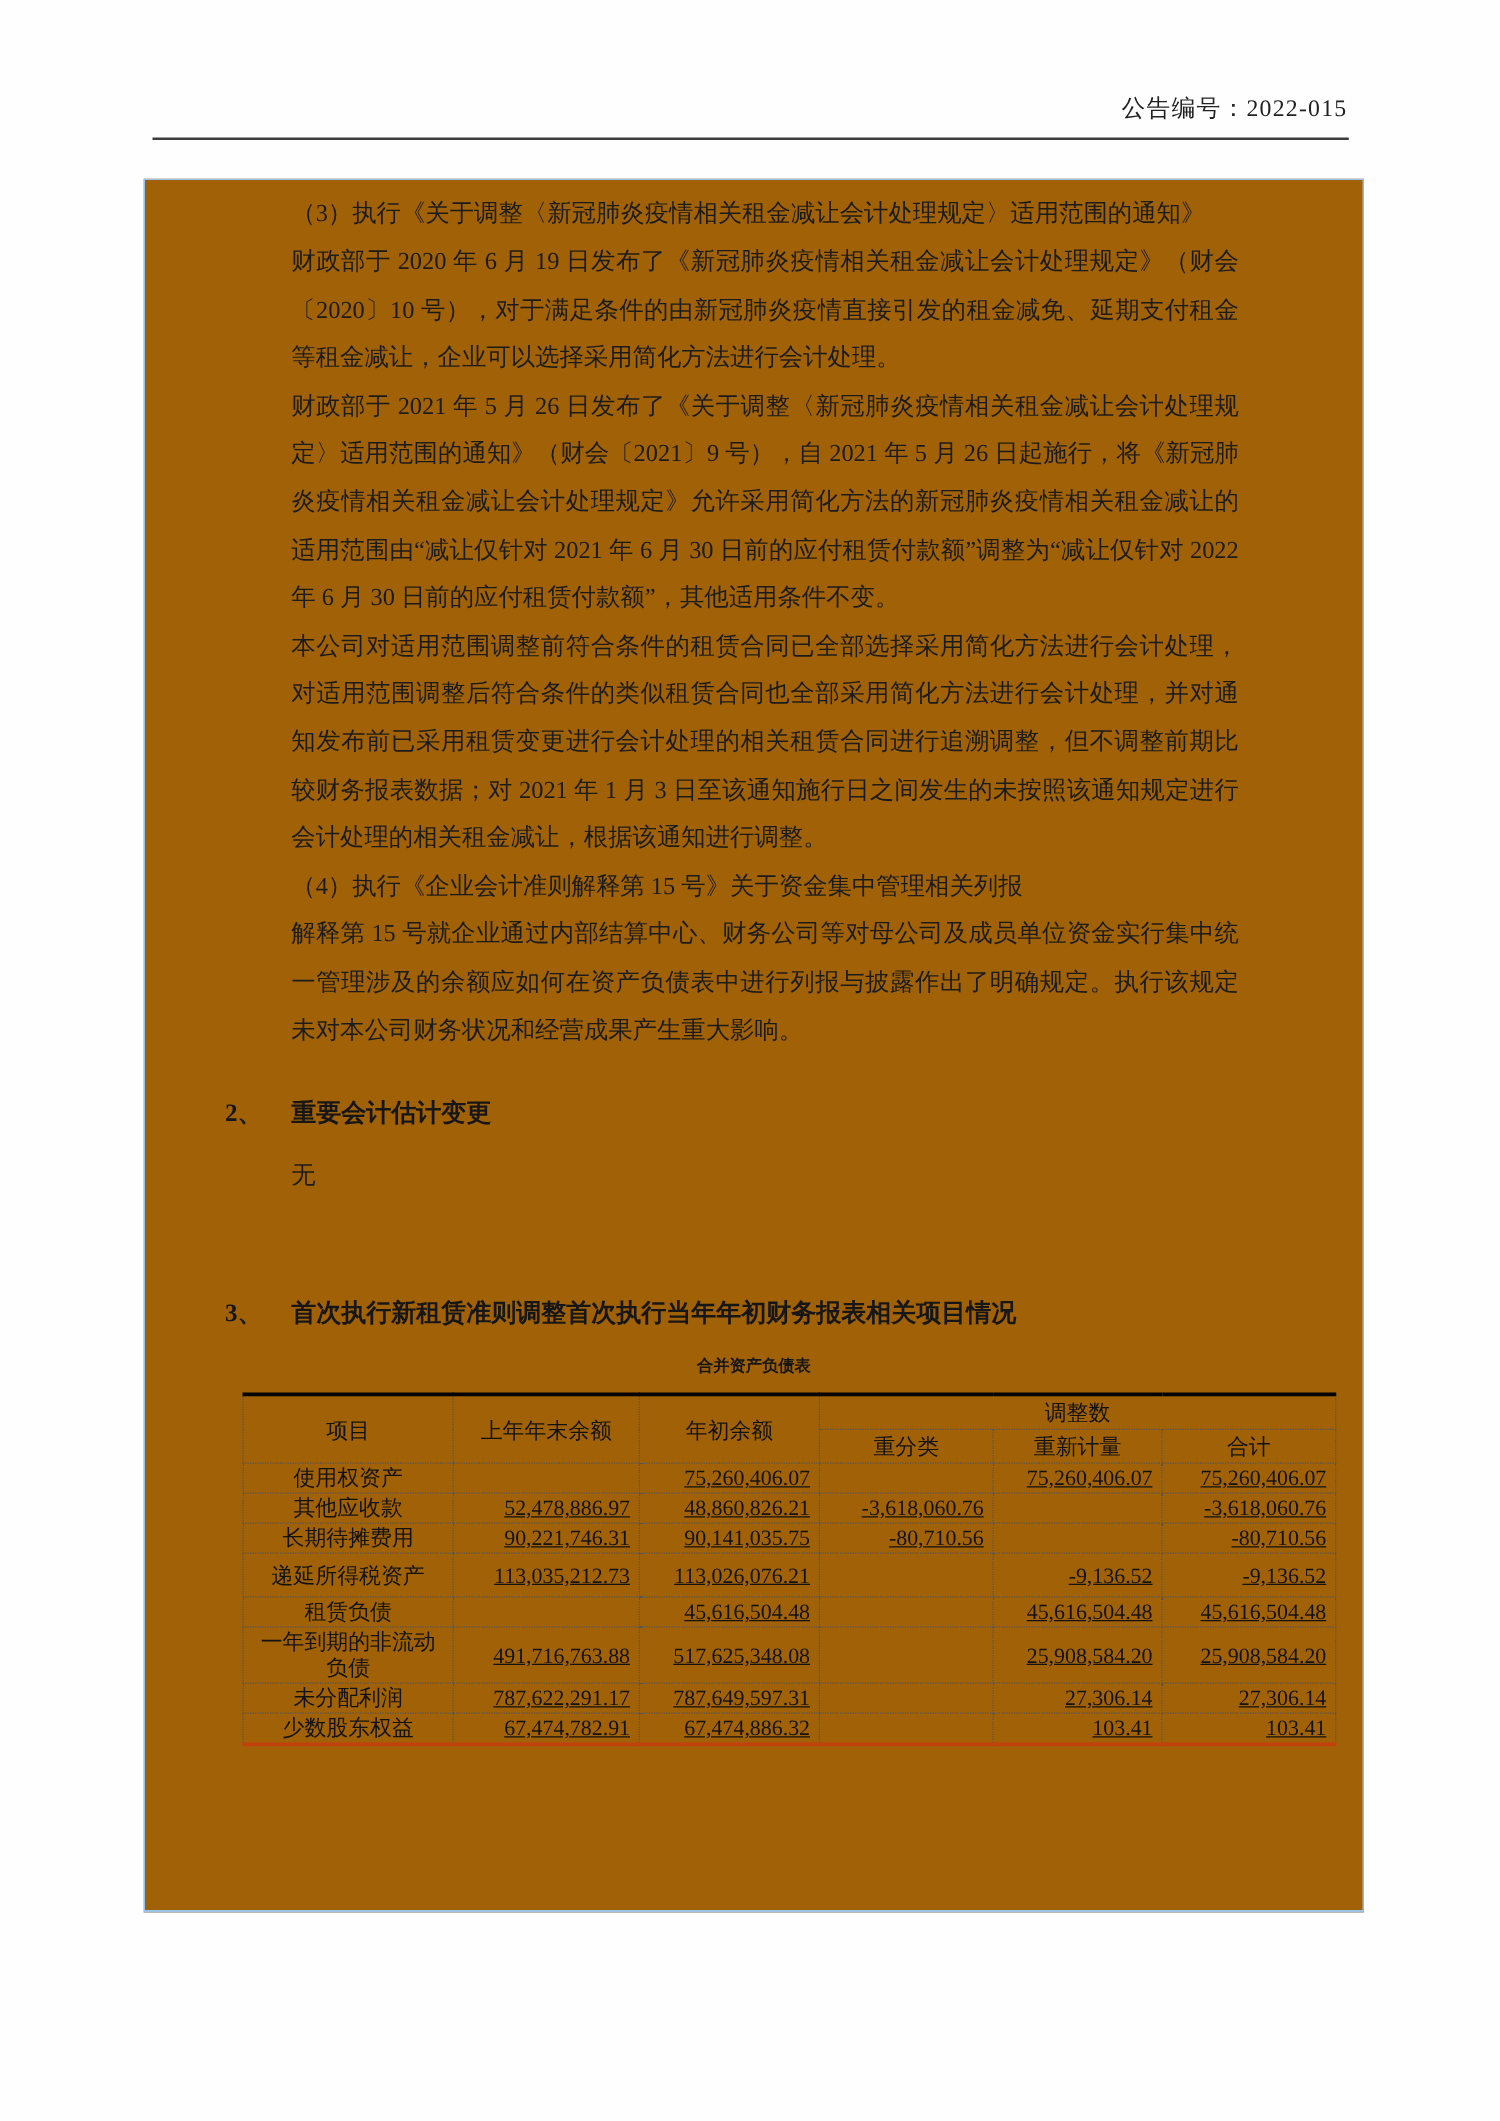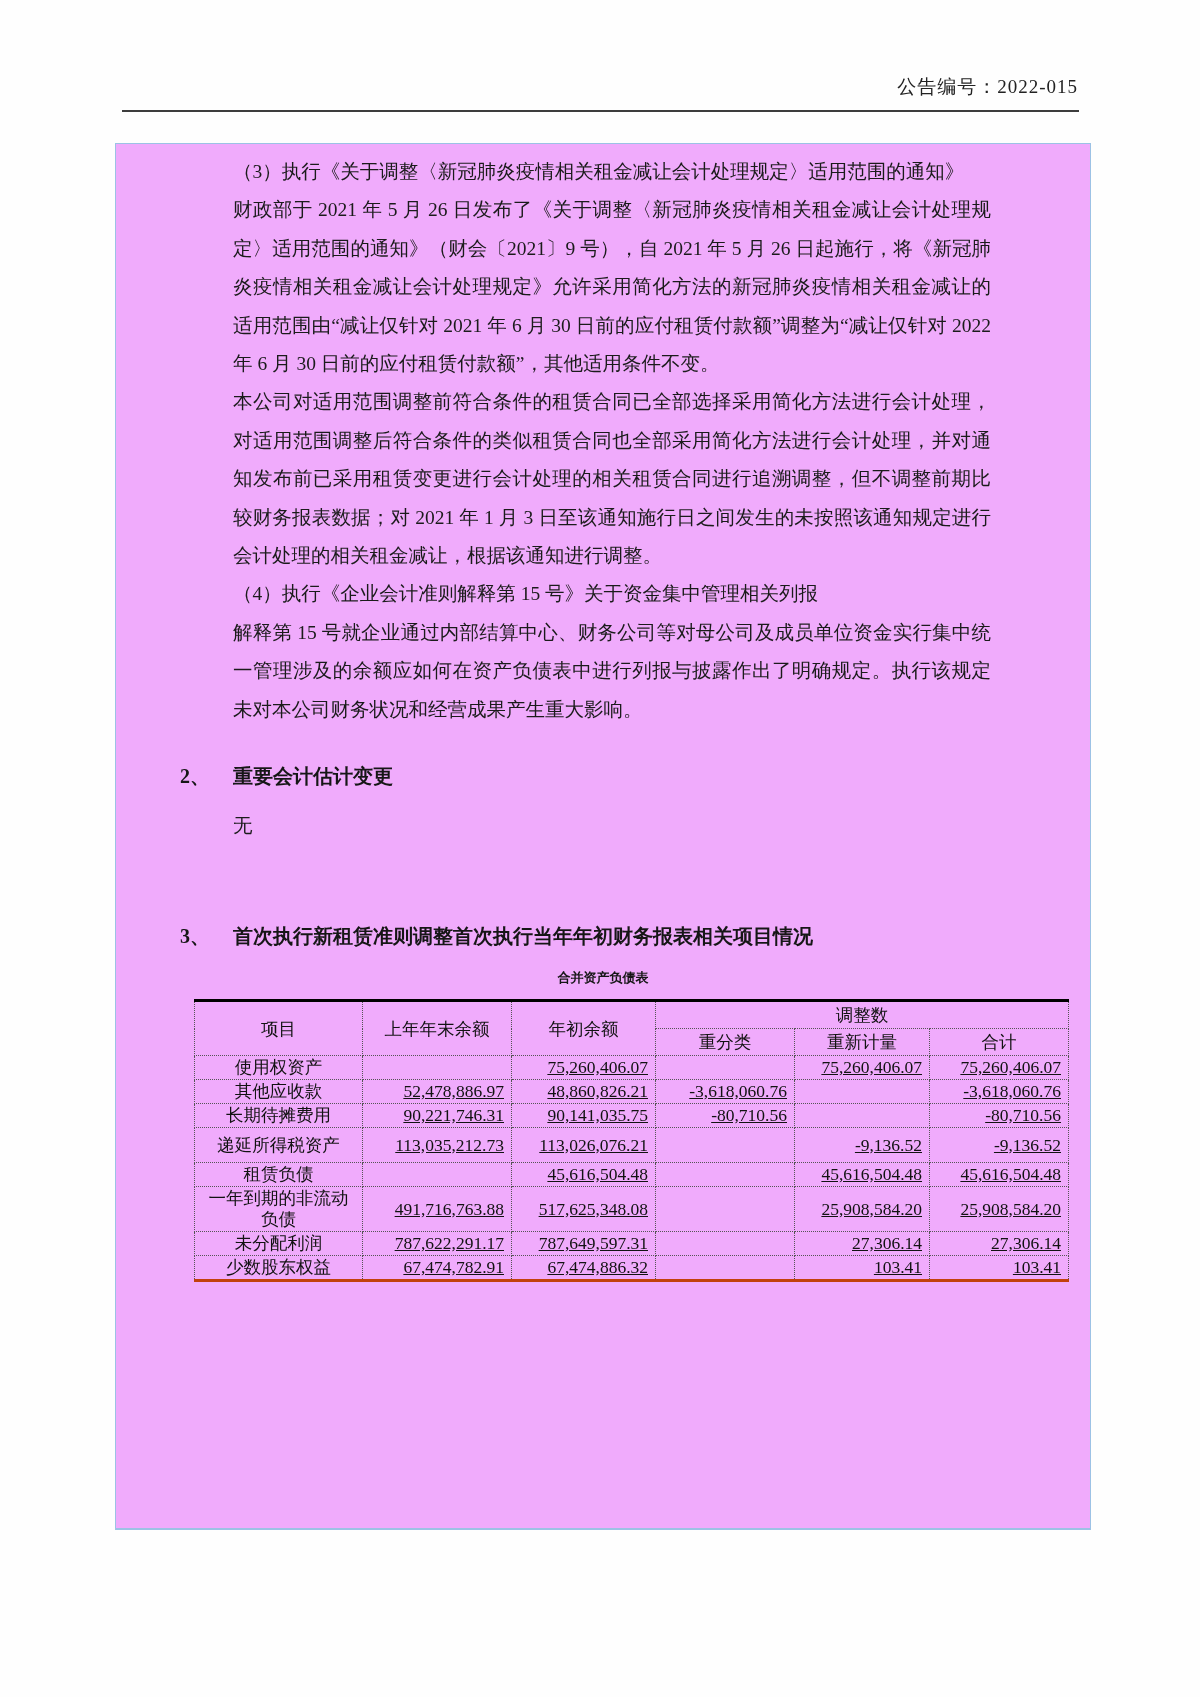--- a/index.html
+++ b/index.html
@@ -14,21 +14,21 @@
   .notice {
     position:absolute; top:74px; right:122px;
     font-size:19px; letter-spacing:1px; color:#222;
   }
   .header-rule {
     position:absolute; top:110px; left:122px;
     width:957px; height:2px; background:#3d3d3d;
   }
   .content-box {
     position:absolute; top:143px; left:115px;
-    width:976px; height:1387px; background:#f0abfc;
+    width:976px; height:1387px; background:#a16207;
     border:1px solid #9cc2e5; border-bottom-width:2px;
   }
   .body-text {
     margin:9px 99px 0 117px;
     font-size:19.5px; line-height:38.4px;
     text-align:justify; text-justify:inter-ideograph;
   }
   .body-text p { margin:0; }
   .sec {
     display:flex; margin-left:64px;
@@ -60,20 +60,21 @@
 
 <div class="page">
 
   <div class="notice">公告编号：2022-015</div>
   <div class="header-rule"></div>
 
   <div class="content-box">
 
     <div class="body-text">
       <p>（3）执行《关于调整〈新冠肺炎疫情相关租金减让会计处理规定〉适用范围的通知》</p>
+      <p>财政部于 2020 年 6 月 19 日发布了《新冠肺炎疫情相关租金减让会计处理规定》（财会〔2020〕10 号），对于满足条件的由新冠肺炎疫情直接引发的租金减免、延期支付租金等租金减让，企业可以选择采用简化方法进行会计处理。</p>
       <p>财政部于 2021 年 5 月 26 日发布了《关于调整〈新冠肺炎疫情相关租金减让会计处理规定〉适用范围的通知》（财会〔2021〕9 号），自 2021 年 5 月 26 日起施行，将《新冠肺炎疫情相关租金减让会计处理规定》允许采用简化方法的新冠肺炎疫情相关租金减让的适用范围由“减让仅针对 2021 年 6 月 30 日前的应付租赁付款额”调整为“减让仅针对 2022 年 6 月 30 日前的应付租赁付款额”，其他适用条件不变。</p>
       <p>本公司对适用范围调整前符合条件的租赁合同已全部选择采用简化方法进行会计处理，对适用范围调整后符合条件的类似租赁合同也全部采用简化方法进行会计处理，并对通知发布前已采用租赁变更进行会计处理的相关租赁合同进行追溯调整，但不调整前期比较财务报表数据；对 2021 年 1 月 3 日至该通知施行日之间发生的未按照该通知规定进行会计处理的相关租金减让，根据该通知进行调整。</p>
       <p>（4）执行《企业会计准则解释第 15 号》关于资金集中管理相关列报</p>
       <p>解释第 15 号就企业通过内部结算中心、财务公司等对母公司及成员单位资金实行集中统一管理涉及的余额应如何在资产负债表中进行列报与披露作出了明确规定。执行该规定未对本公司财务状况和经营成果产生重大影响。</p>
     </div>
 
     <div class="sec sec2">
       <span class="num">2、</span>
       <span>重要会计估计变更</span>
     </div>

